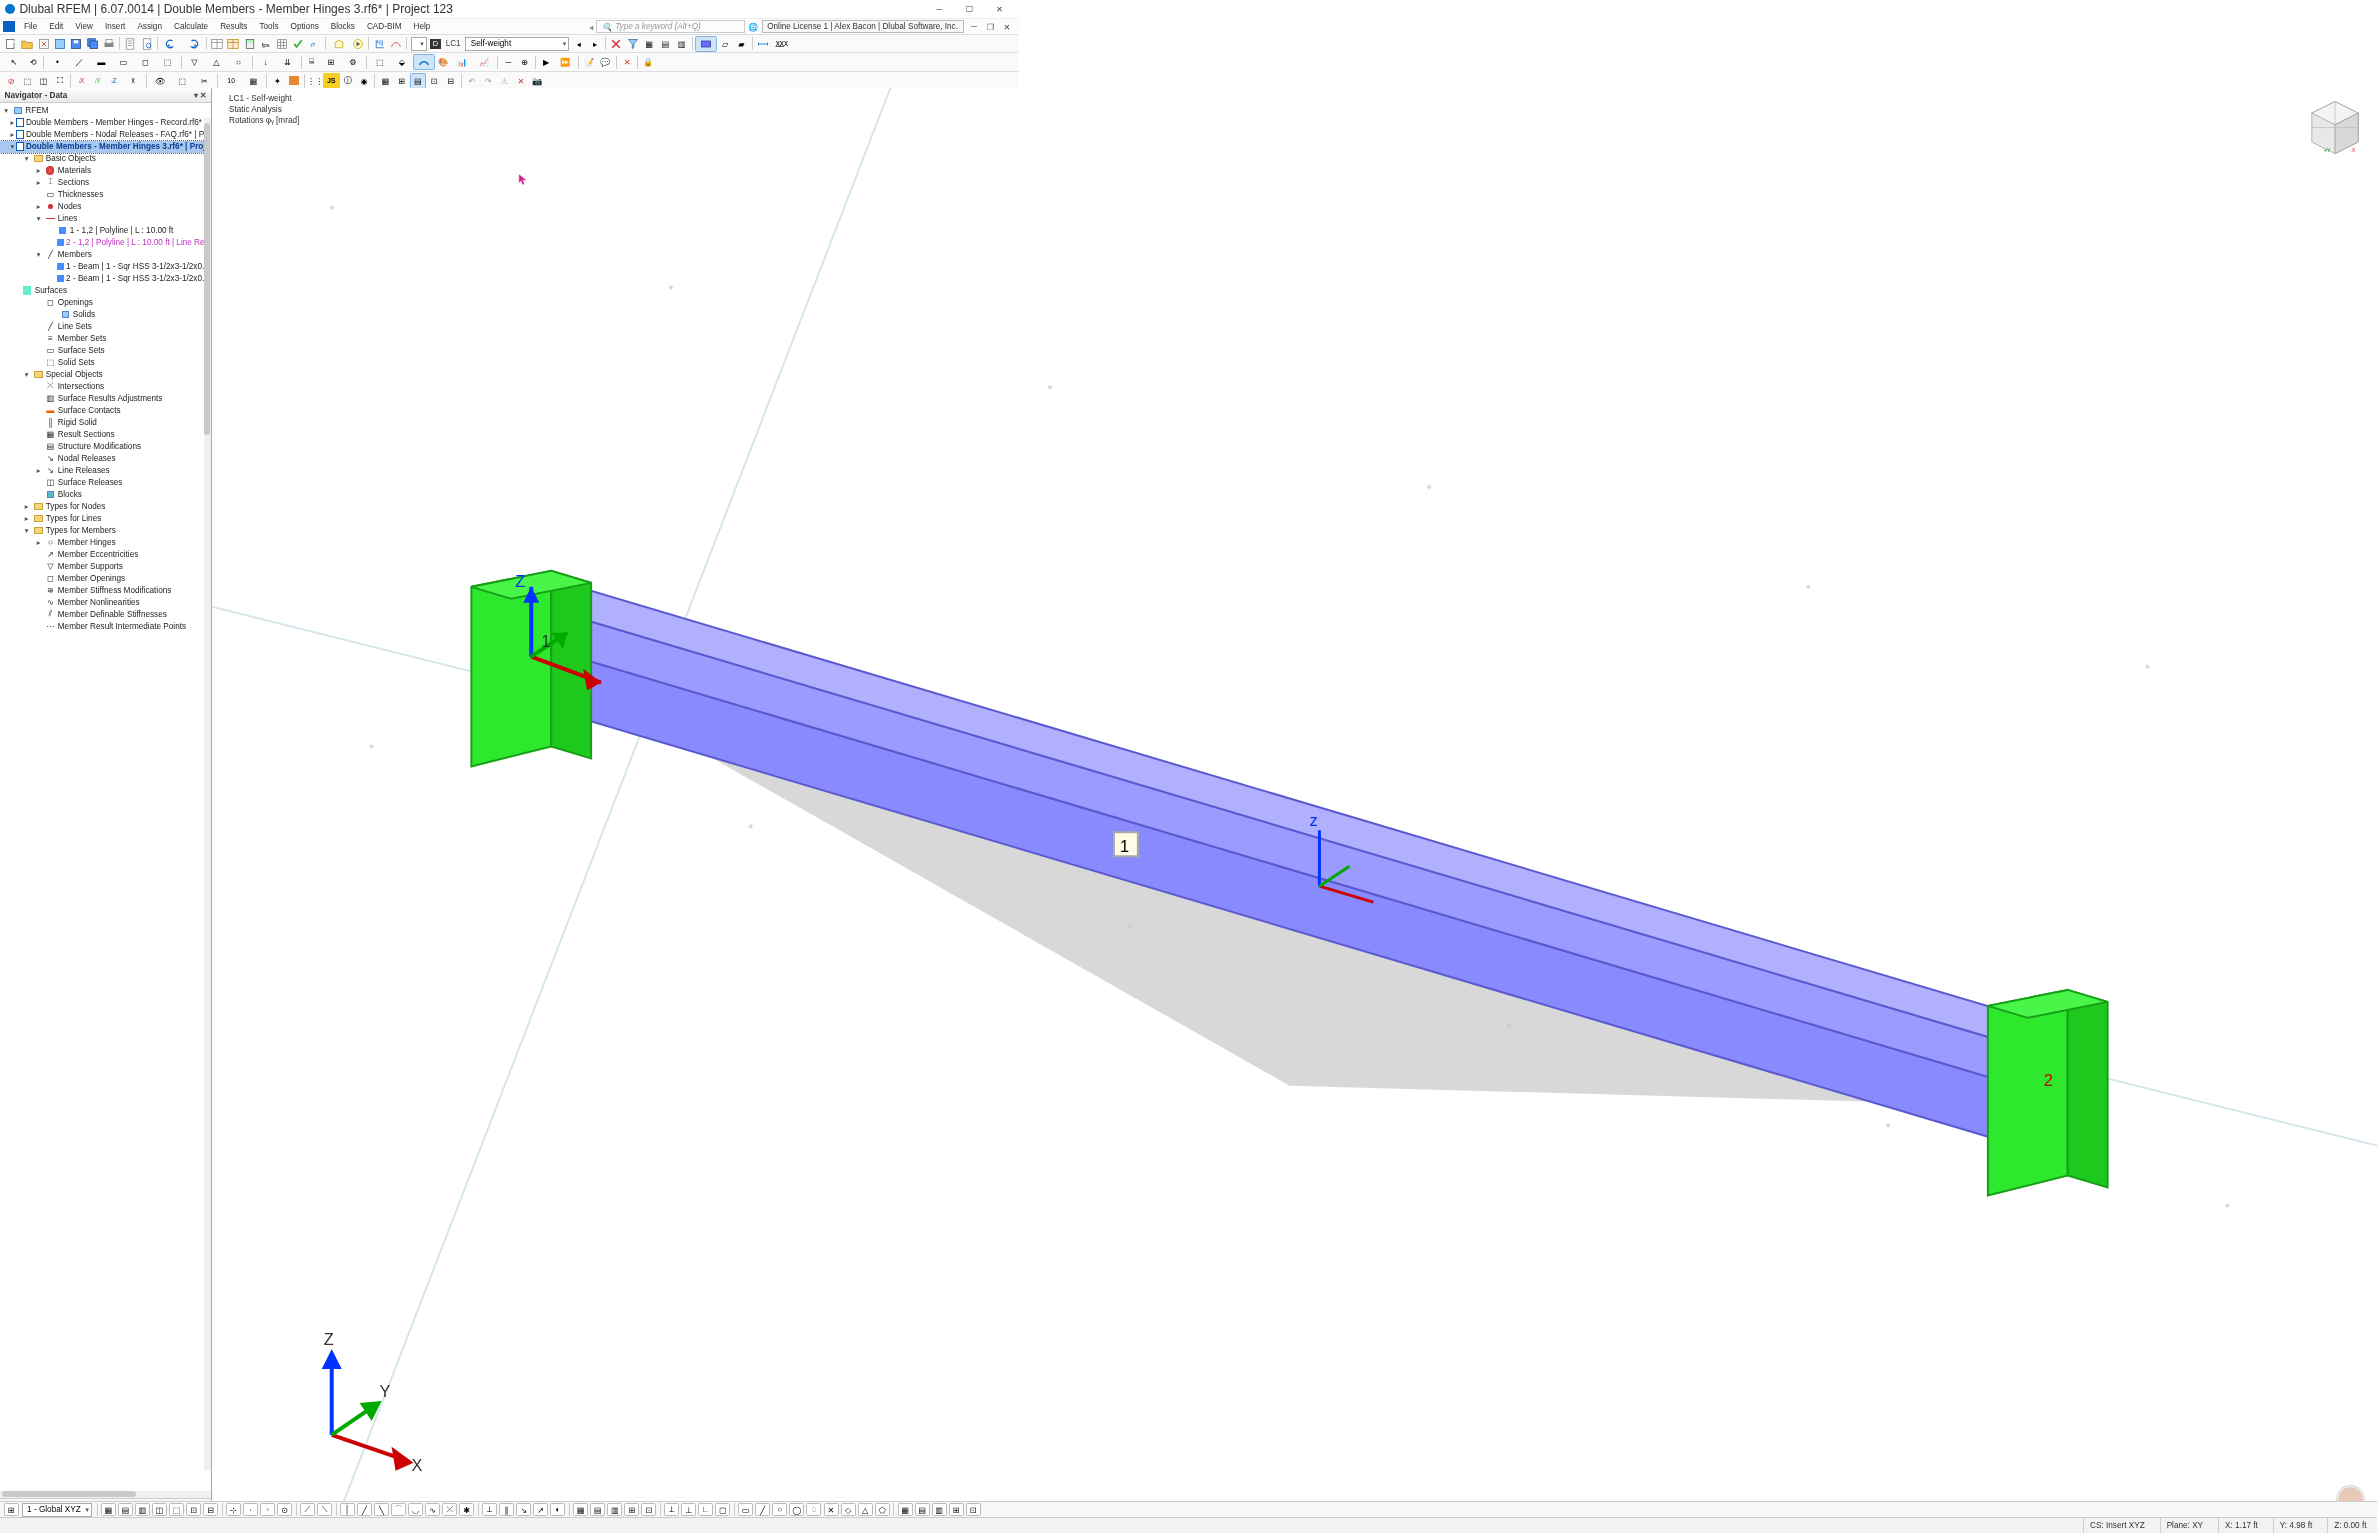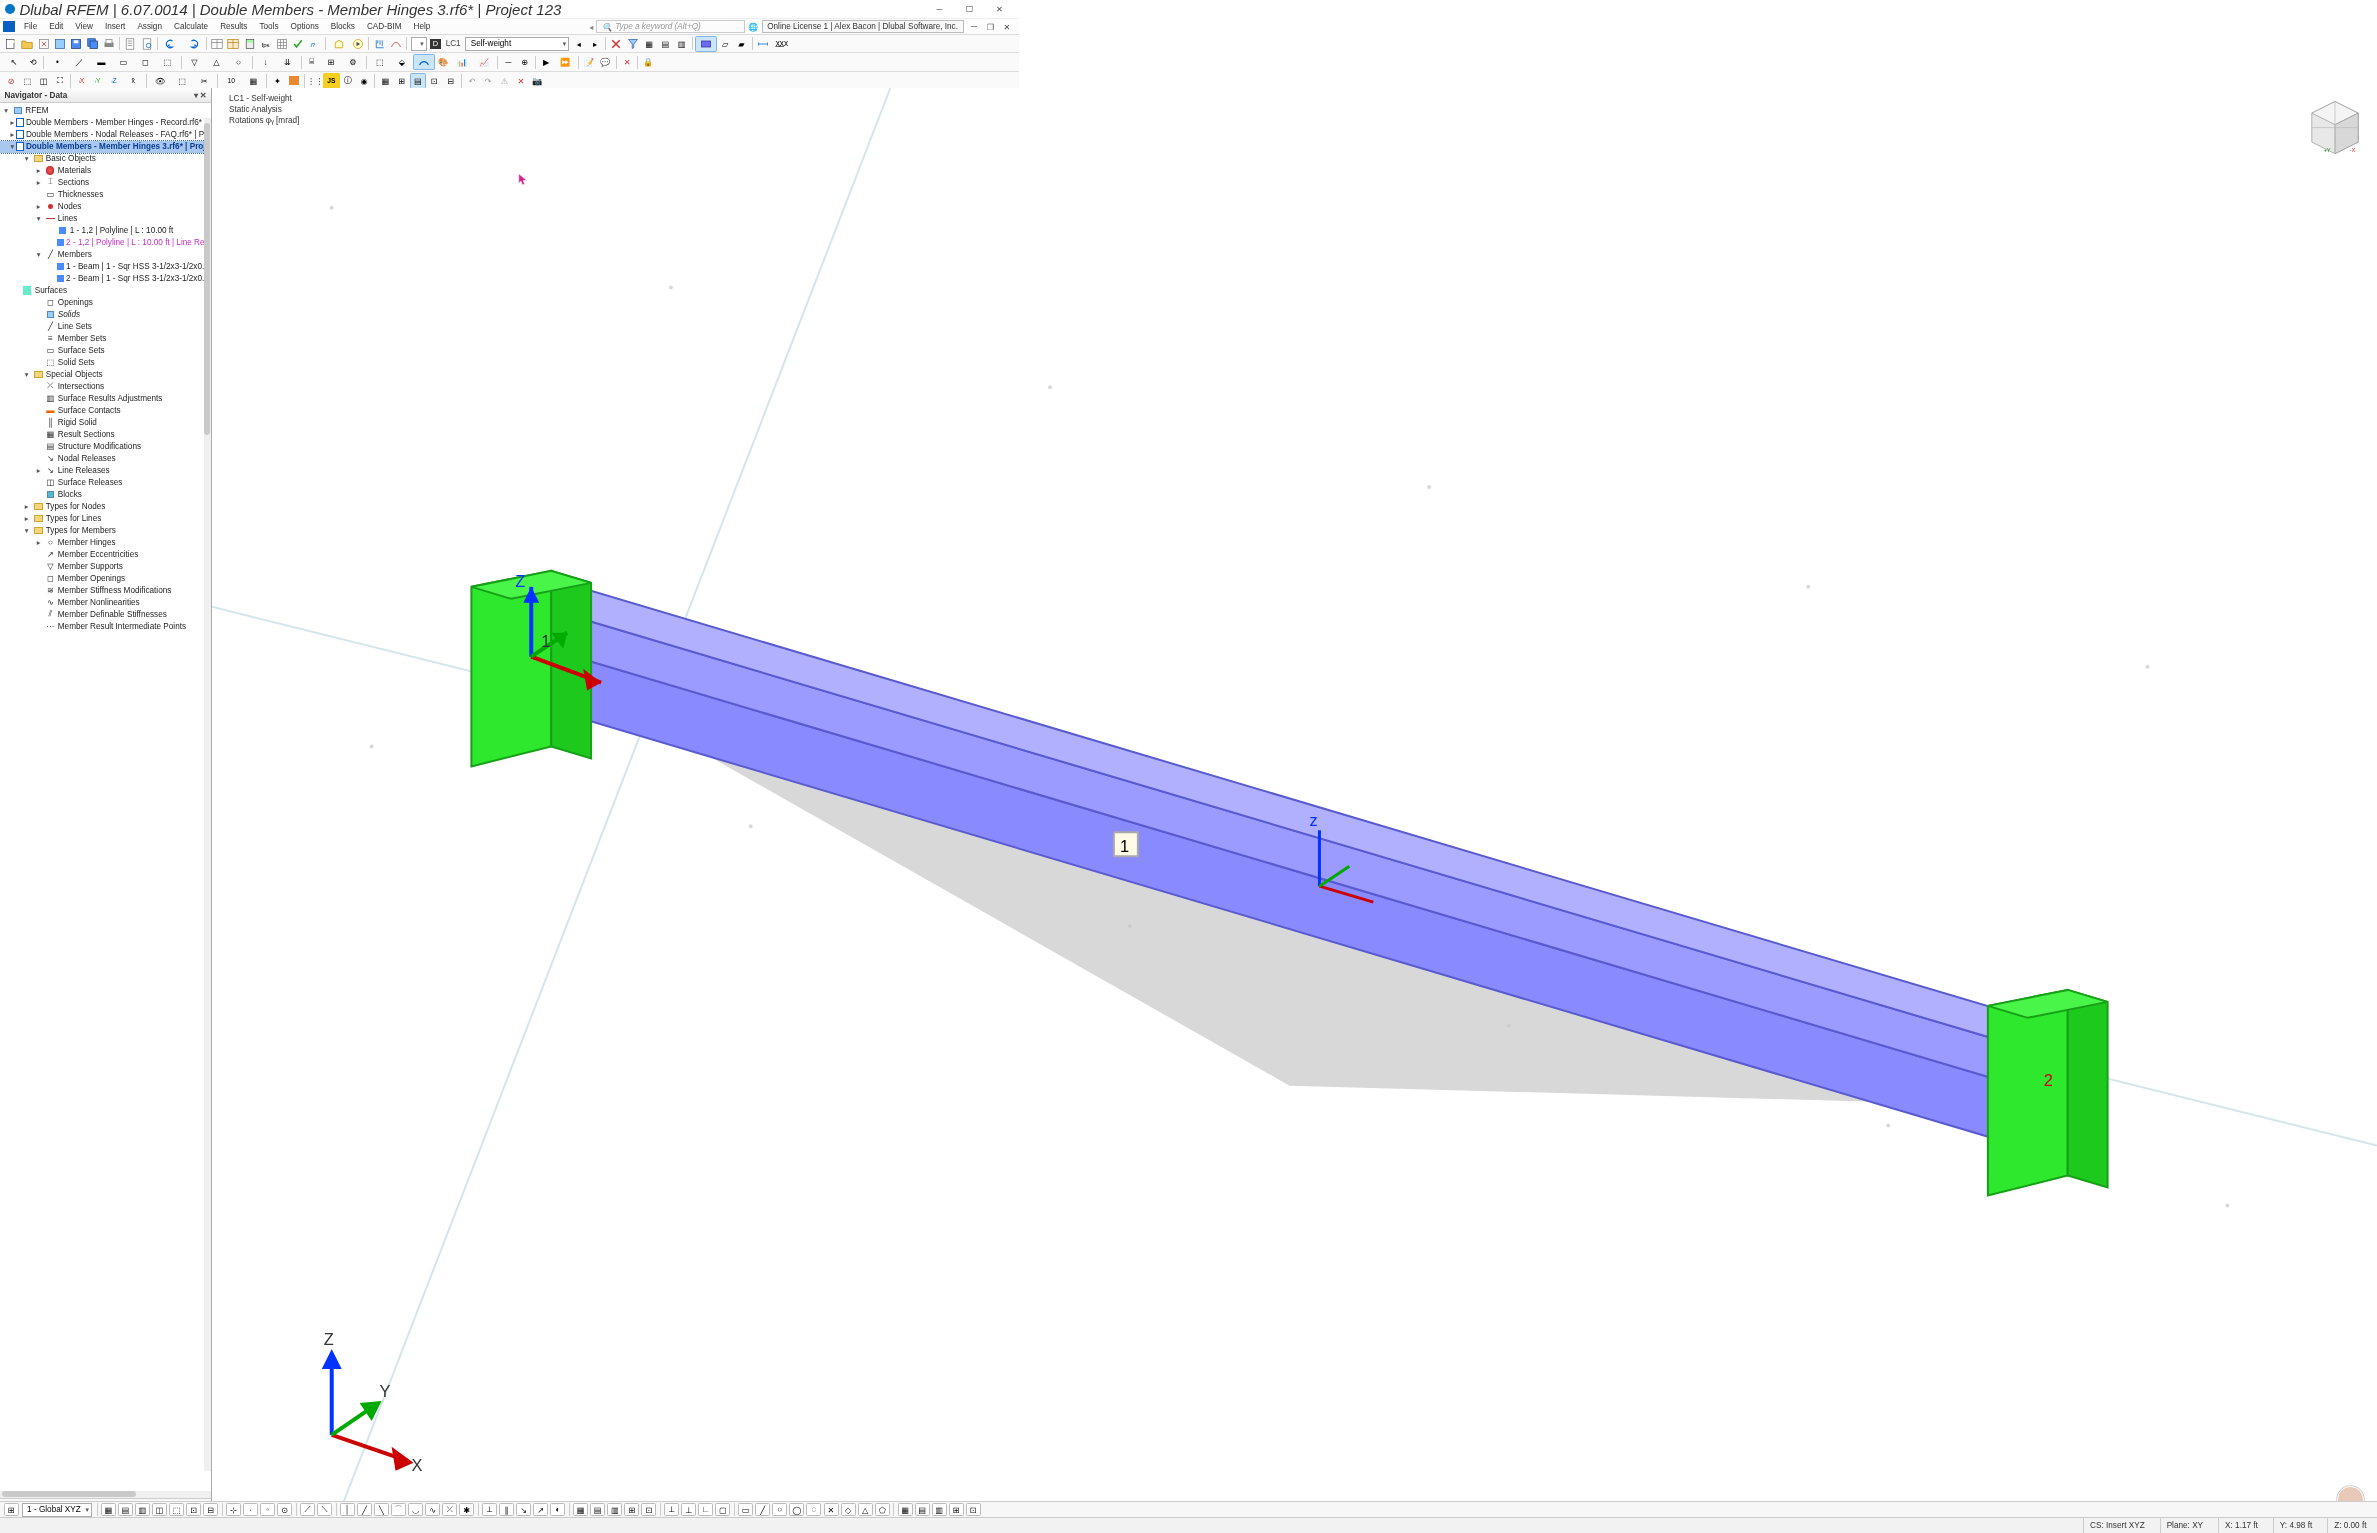--- a/index.html
+++ b/index.html
@@ -1,21 +1,21 @@
 <!DOCTYPE html>
 <html><head>
 <meta charset="utf-8">
 <style>
 * { margin: 0; padding: 0; box-sizing: border-box; font-family: "Segoe UI", Tahoma, sans-serif; font-size: 8.2px; }
 body { background: #fff; overflow: hidden; width: 1019px; height: 657px; }
 
 
 .title-bar { height: 19.3px; background: #fff; display: flex; align-items: center; padding: 0 4.5px; border-bottom: 0.7px solid #eee; }
 .title-ico { width: 10.4px; height: 10.4px; background: #0077c8; border-radius: 50%; margin-right: 4.5px; }
-.title-text { flex: 1; color: #333; font-size: 15px; font-style: italic; }
+.title-text { flex: 1; color: #333; font-size: 12px; }
 .win-ctrl { width: 30px; height: 18px; display: flex; align-items: center; justify-content: center; color: #444; }
 
 
 .menu-bar { height: 15.6px; display: flex; align-items: center; padding: 0 3px; border-bottom: 0.7px solid #ddd; background:#fcfcfc; }
 .menu-bar .mi { padding: 1.5px 6px; color: #333; cursor:default; }
 .menu-right { margin-left: auto; display: flex; align-items: center; gap:3px; padding-right:3px; }
 .kw-box { width: 149px; height:13.4px; border:0.7px solid #ccc; color:#999; font-style: italic; padding:0 4.5px; display:flex; align-items:center; }
 .online { height:13.4px; border:0.7px solid #bbb; padding:0 4.5px; display:flex; align-items:center; color:#333; background:#f8f8f8; }
 .mdi-ctrl { width:12px; height:12px; display:flex; align-items:center; justify-content:center; margin-left:1.5px; color:#444;}
 
@@ -500,21 +500,21 @@
       <div class="tree-row" style="padding-left:20px;">
           <span class="ico">
             <span class="ico-surf"></span>
           </span>
           <span class="lbl">Surfaces</span>
         </div>
       <div class="tree-row" style="padding-left:43px;">
           <span class="ico">◻</span>
           <span class="lbl">Openings</span>
         </div>
-      <div class="tree-row" style="padding-left:43px;font-style:italic;">
+      <div class="tree-row" style="padding-left:58px;">
           <span class="ico">
             <span class="ico-cube"></span>
           </span>
           <span class="lbl">Solids</span>
         </div>
       <div class="tree-row" style="padding-left:43px;">
           <span class="ico">╱</span>
           <span class="lbl">Line Sets</span>
         </div>
       <div class="tree-row" style="padding-left:43px;">

